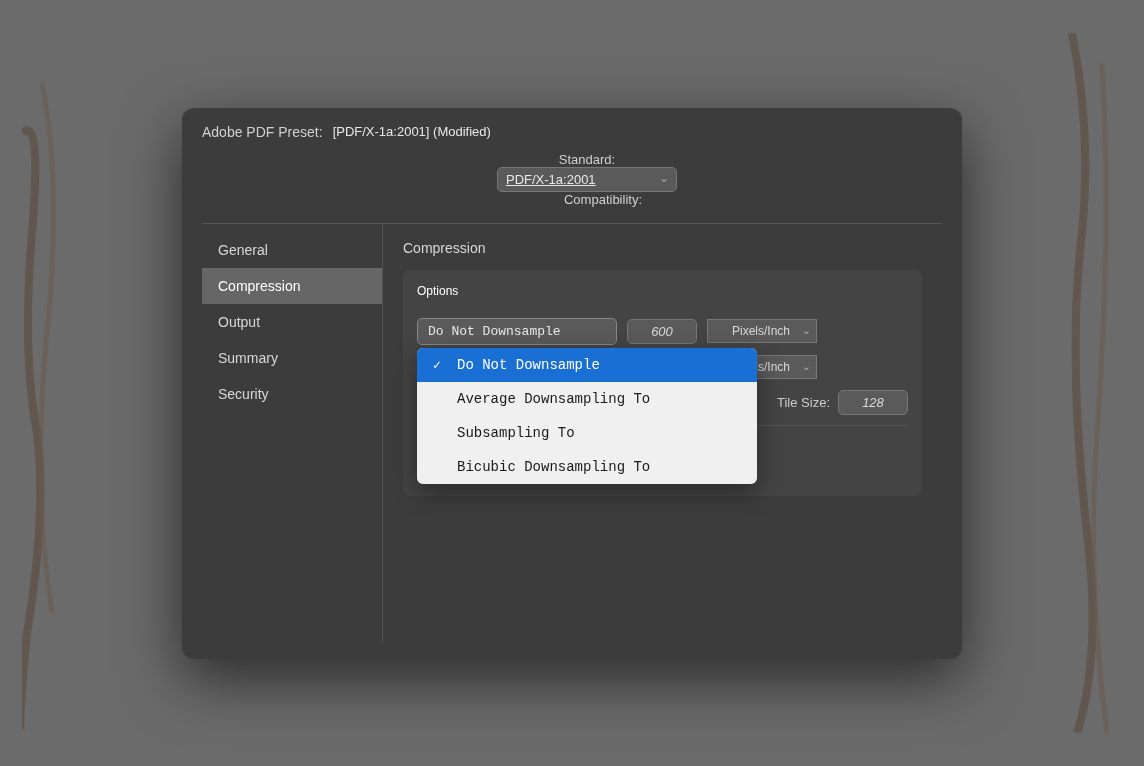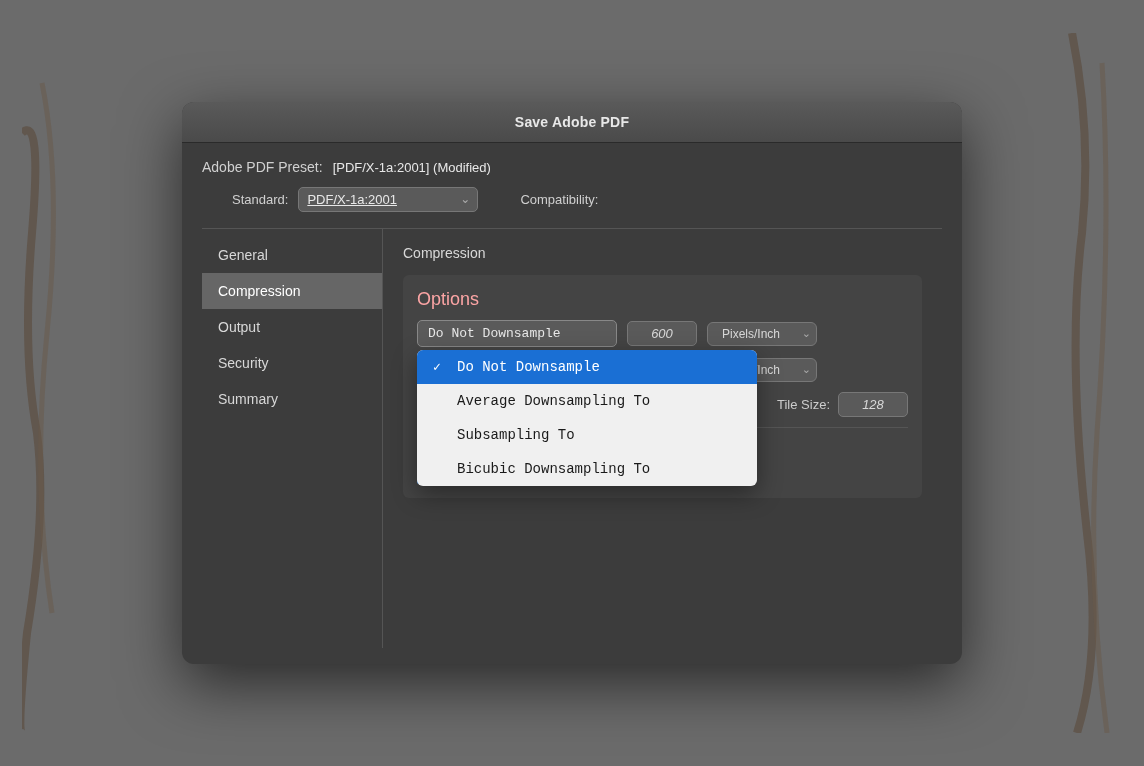--- a/index.html
+++ b/index.html
@@ -81,23 +81,23 @@
 
     .preset-value {
       font-size: 13px;
       color: #e8e8e8;
       font-weight: 400;
     }
 
     .standard-row {
       display: flex;
       align-items: center;
-      gap: 10px;
       margin-bottom: 16px;
       padding-left: 30px;
+      flex-direction: column;
     }
 
     .standard-label {
       font-size: 13px;
       color: #d0d0d0;
       white-space: nowrap;
     }
 
     .select-wrapper {
       position: relative;
@@ -192,23 +192,23 @@
       font-weight: 400;
     }
 
     .options-section {
       background: #444;
       border-radius: 6px;
       padding: 14px;
     }
 
     .options-title {
-      font-size: 18px;
-      color: #fca5a5;
-      margin-bottom: 10px;
+      font-size: 12px;
+      color: #ffffff;
+      margin-bottom: 20px;
     }
 
     .option-row {
       display: flex;
       align-items: center;
       gap: 10px;
       margin-bottom: 10px;
       position: relative;
     }
 
@@ -253,24 +253,24 @@
       top: 50%;
       transform: translateY(-55%);
       color: #aaa;
       pointer-events: none;
       font-size: 11px;
     }
 
     .unit-select-wrapper select {
       background: #5a5a5a;
       border: 1px solid #777;
-      border-radius: 6px;
+      border-radius: 0;
       color: #d8d8d8;
       font-size: 12px;
-      padding: 4px 22px 4px 14px;
+      padding: 4px 22px 4px 24px;
       appearance: none;
       -webkit-appearance: none;
       min-width: 110px;
       cursor: pointer;
     }
 
     .image-quality-row {
       display: flex;
       align-items: center;
       gap: 10px;
@@ -359,23 +359,20 @@
 
   <svg class="bg-scribble" viewBox="0 0 1100 700" xmlns="http://www.w3.org/2000/svg">
     <path d="M0,100 Q20,80 10,200 Q0,320 15,400 Q25,480 5,600 Q-5,700 0,700" stroke="#5a4a3a" stroke-width="8" fill="none" opacity="0.6"></path>
     <path d="M20,50 Q40,150 25,300 Q10,450 30,580" stroke="#6a5a4a" stroke-width="5" fill="none" opacity="0.5"></path>
     <path d="M1050,0 Q1070,100 1060,200 Q1045,320 1065,500 Q1080,620 1055,700" stroke="#5a4a3a" stroke-width="8" fill="none" opacity="0.6"></path>
     <path d="M1080,30 Q1090,200 1075,400 Q1065,550 1085,700" stroke="#6a5a4a" stroke-width="5" fill="none" opacity="0.5"></path>
   </svg>
 
   <div class="dialog">
 
-    <div class="title-bar">
-      <h1>Save Adobe PDF</h1>
-    </div>
 
     <div class="dialog-content">
 
       <div class="preset-row">
         <span class="preset-label">Adobe PDF Preset:</span>
         <span class="preset-value">[PDF/X-1a:2001] (Modified)</span>
       </div>
 
       <div class="standard-row">
         <span class="standard-label">Standard:</span>
@@ -398,24 +395,24 @@
           <div class="sidebar-item">
             <span>General</span>
           </div>
           <div class="sidebar-item active">
             <span>Compression</span>
           </div>
           <div class="sidebar-item">
             <span>Output</span>
           </div>
           <div class="sidebar-item">
+            <span>Summary</span>
+          </div>
+          <div class="sidebar-item">
             <span>Security</span>
-          </div>
-          <div class="sidebar-item">
-            <span>Summary</span>
           </div>
         </div>
 
         <div class="panel">
           <div class="panel-title">Compression</div>
 
           <div class="options-section">
             <div class="options-title">Options</div>
 
             <div class="option-row">

